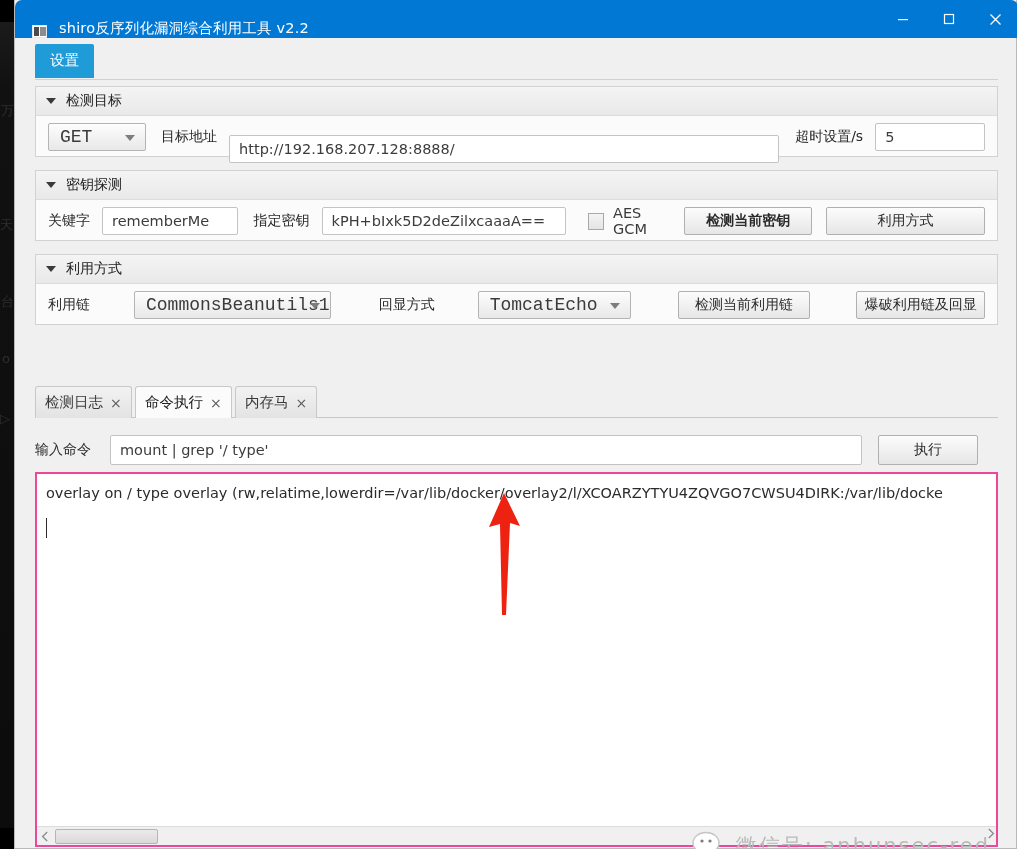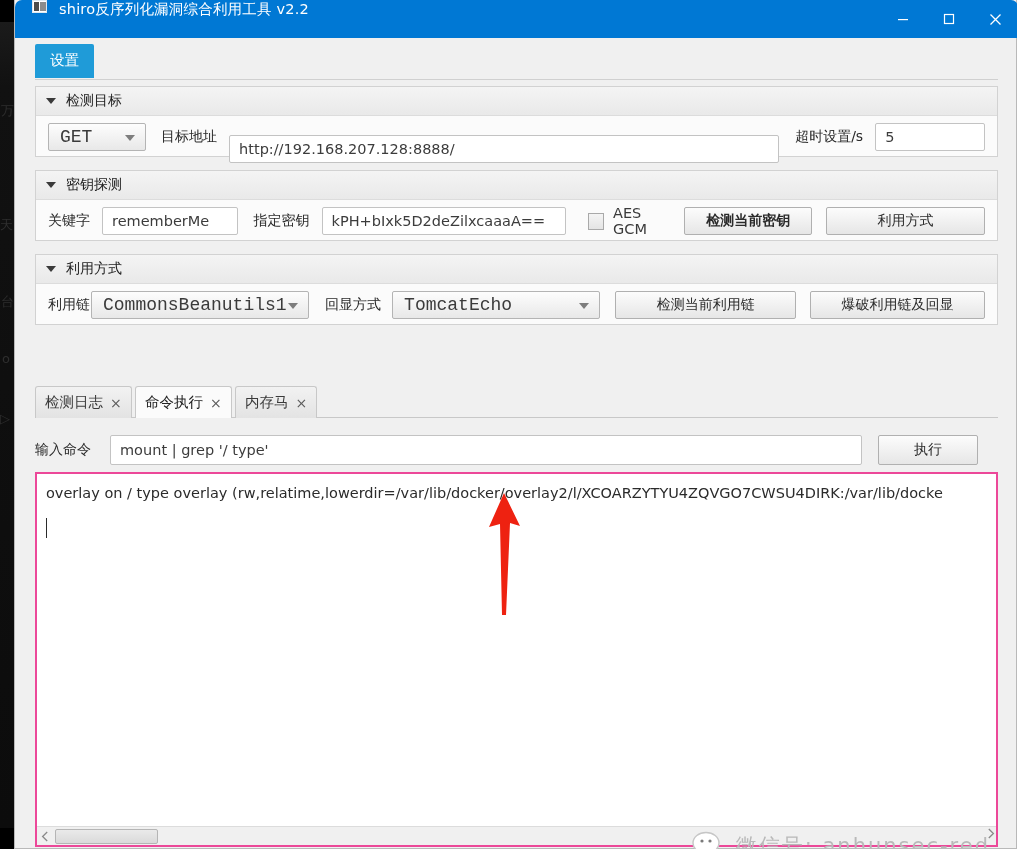--- a/index.html
+++ b/index.html
@@ -39,21 +39,21 @@
     width: 1003px; height: 849px;
     background: #f0f0f0;
     border: 1px solid #b9b9b9;
     border-top: none;
     box-sizing: border-box;
   }
   .titlebar {
     position: absolute; left:0; top:0;
     width: 1003px; height: 38px;
     background: #0078d4;
-    display: flex; align-items: flex-start;
+    display: flex; align-items: flex-end;
     border-top-left-radius: 7px;
     border-top-right-radius: 7px;
   }
   .title-icon {
     width: 15px; height: 13px;
     margin-left: 17px; margin-right: 12px;
     background: #fff;
     border: 1px solid #dfe9f0;
     position: relative; box-sizing: border-box;
   }
@@ -368,23 +368,23 @@
           <div class="btn" style="width:132px; margin-left:7px;font-weight:bold;">检测当前密钥</div>
           <div class="btn" style="width:164px; margin-left:14px;">利用方式</div>
         </div>
       </div>
 
       <div class="group" style="top:216px; height:71px;">
         <div class="group-header">
           <div class="tri"></div>
           <div class="group-title">利用方式</div>
         </div>
-        <div class="group-body" style="height:42px;">
+        <div class="group-body" style="height:42px;gap:32px;">
           <div class="lbl">利用链</div>
-          <div class="combo" style="width:222px; margin-left:1px;">
+          <div class="combo" style="width:222px; margin-left:12px;">
             <div class="ctext">CommonsBeanutils1</div>
             <div class="carrow"></div>
           </div>
           <div class="lbl" style="margin-left:16px;">回显方式</div>
           <div class="combo" style="width:212px; margin-left:11px;">
             <div class="ctext">TomcatEcho</div>
             <div class="carrow"></div>
           </div>
           <div class="btn" style="width:184px; margin-left:15px;">检测当前利用链</div>
           <div class="btn" style="width:178px; margin-left:14px;">爆破利用链及回显</div>

